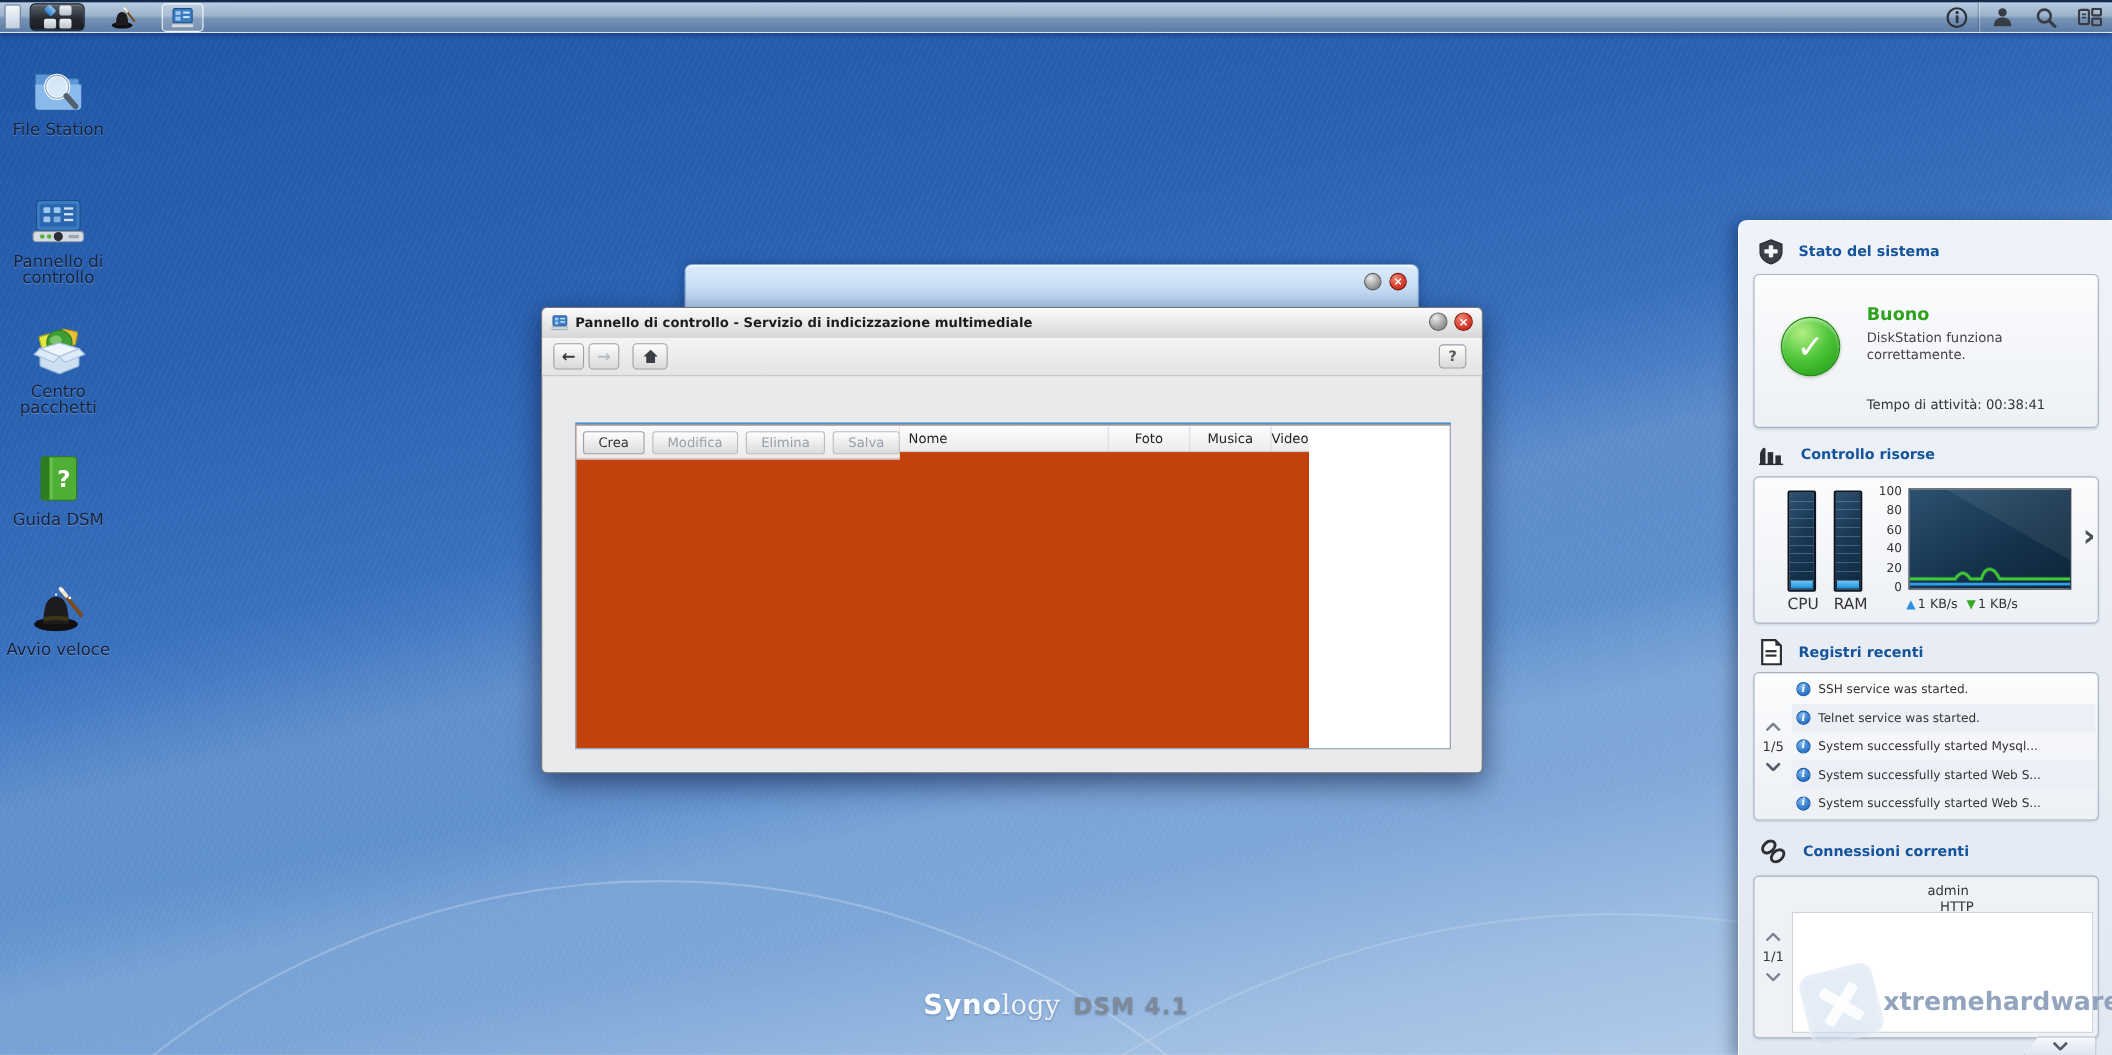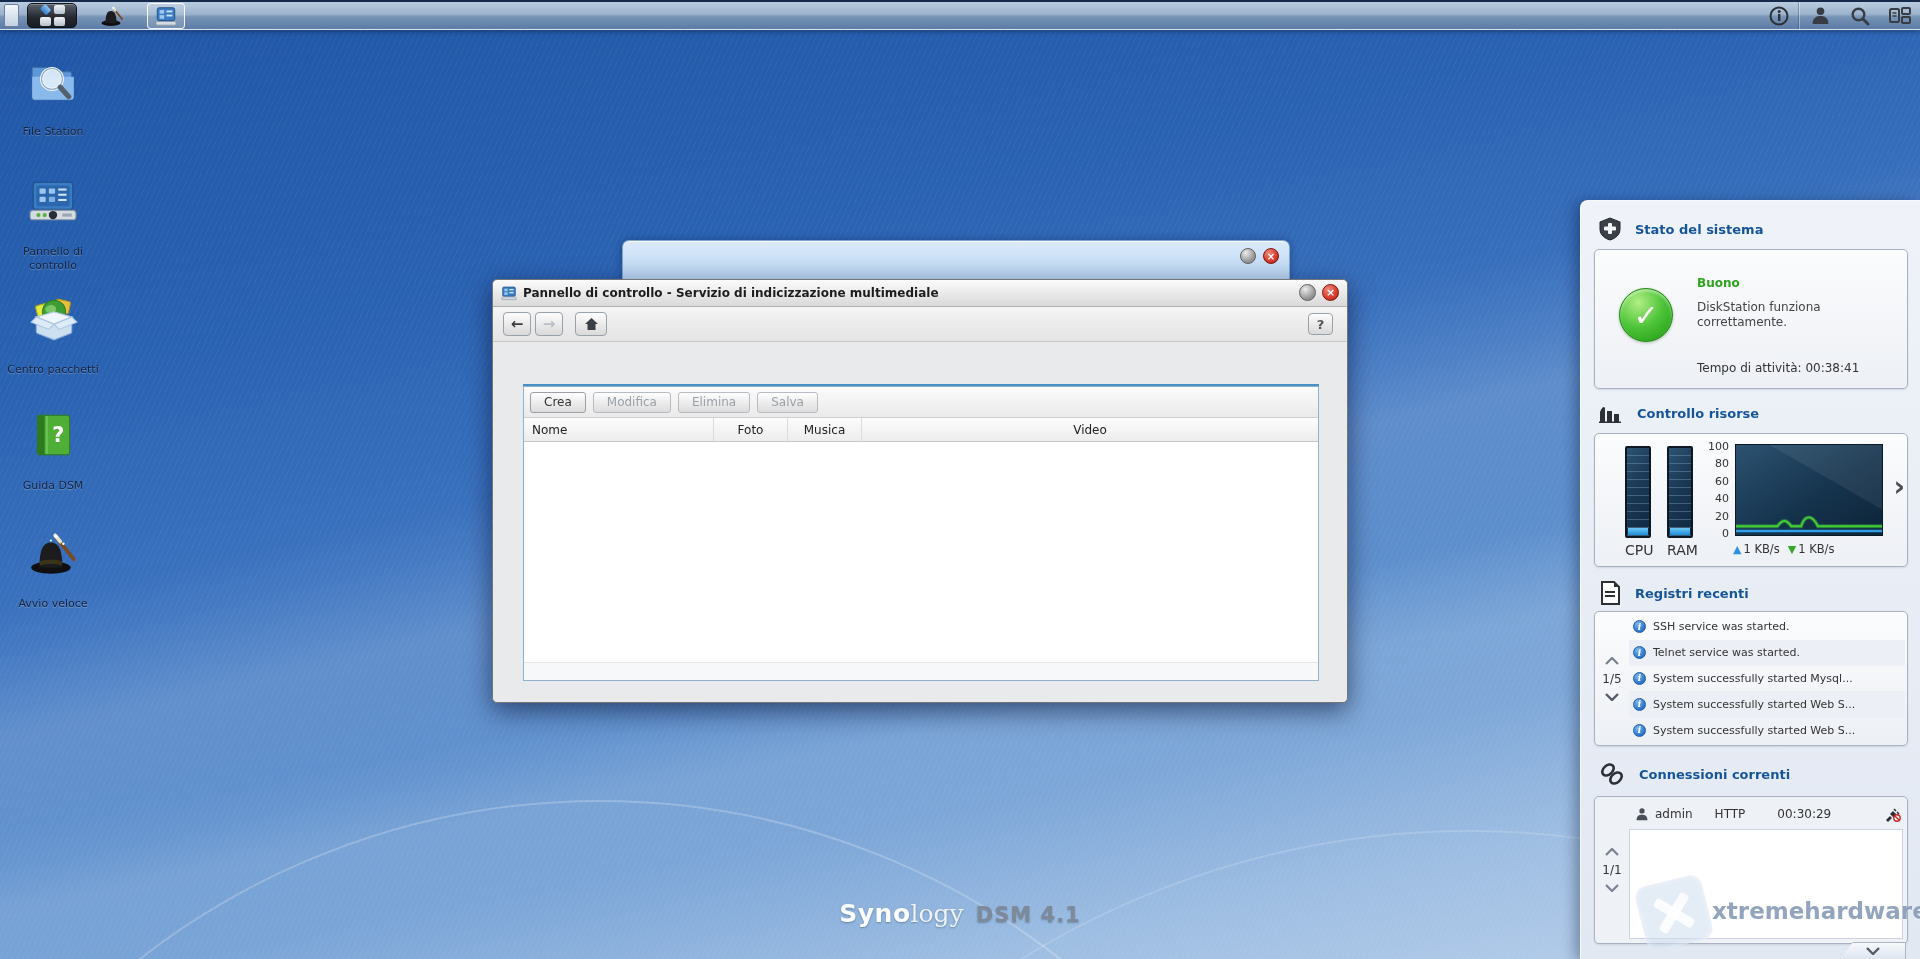--- a/index.html
+++ b/index.html
@@ -38,21 +38,21 @@
     padding:0 7px; border-radius:4px; }
   .tb-task.active { border:1px solid rgba(255,255,255,0.9); background:rgba(255,255,255,0.14); }
   .tb-right { margin-left:auto; display:flex; align-items:center; height:100%; }
   .tb-ico { width:40px;height:100%;display:flex;align-items:center;justify-content:center; }
   .tb-group { display:flex;height:100%;border-left:1px solid rgba(255,255,255,0.35);
     box-shadow:-1px 0 0 rgba(40,60,90,0.35); }
 
   
   .dicon { position:absolute; left:0; width:106px; display:flex; flex-direction:column; align-items:center;
     z-index:2; cursor:default; }
-  .dicon .lbl { margin-top:19px; font-size:11px; line-height:14px; color:#16233c; text-align:center;
+  .dicon .lbl { margin-top:5px; font-size:15px; line-height:14px; color:#16233c; text-align:center;
     text-shadow:0 1px 1px rgba(255,255,255,0.28); }
 
   
   #bgwin { position:absolute; left:622px; top:240px; width:668px; height:42px; z-index:5;
     border:1px solid #7ea6cf; border-bottom:none; border-radius:7px 7px 0 0; overflow:hidden;
     background:linear-gradient(#dcebfb,#b4d2f1);
     box-shadow:inset 0 1px 0 rgba(255,255,255,0.85), 0 0 10px rgba(0,20,60,0.35); }
   #bgwin .bgtitle { position:absolute; left:40px; top:15px; font-size:27px; font-weight:bold;
     color:#1c5fa8; letter-spacing:0.5px; }
   #bgwin .winbtns { position:absolute; right:10px; top:7px; display:flex; gap:7px; }
@@ -82,21 +82,21 @@
 
   #dlg-body { position:absolute; left:0; right:0; top:63px; bottom:0; }
   #tabrow { position:absolute; left:30px; right:28px; top:13px; height:28px; }
   .tab { position:absolute; top:0; height:26px; border:1px solid #97a4b0; border-bottom:none;
     border-radius:4px 4px 0 0; background:linear-gradient(#fcfcfc,#e2e2e2);
     display:flex; align-items:center; justify-content:center; font-size:12px; color:#333; cursor:pointer; }
   .tab.active { border-color:#4a90c8; background:linear-gradient(#ffffff,#eef6fd); color:#0e5fae;
     font-weight:bold; height:28px; z-index:2; }
   #tabline { position:absolute; left:30px; right:28px; top:41px; height:2px; background:#4a90c8; }
   #tablewrap { position:absolute; left:30px; right:28px; top:43px; bottom:21px;
-    border:1px solid #8fb0cf; background:#c2410c; display:flex; flex-direction:column; }
+    border:1px solid #8fb0cf; background:#c2410c; display:flex; flex-direction:row; }
   #btnstrip { height:31px; background:linear-gradient(#fbfbfb,#eaeaea); border-bottom:1px solid #cfcfcf;
     display:flex; align-items:center; padding-left:6px; gap:7px; }
   .tbtn { height:21px; padding:0 13px; border:1px solid #9aa0a6; border-radius:3px;
     background:linear-gradient(#fefefe,#dcdcdc); font-size:12px; color:#333; display:flex; align-items:center; cursor:pointer; }
   .tbtn.disabled { color:#9ba1a9; border-color:#b7bcc2; cursor:default; }
   #headrow { height:24px; background:linear-gradient(#fdfdfd,#ececec); border-bottom:1px solid #c9c9c9;
     display:flex; font-size:12px; color:#222; }
   .hcell { display:flex; align-items:center; padding-left:8px; border-right:1px solid #d8dde2; cursor:pointer; }
   .c-nome{width:190px;} .c-cart{width:380px;} .c-foto{width:74px;justify-content:center;padding-left:0;}
   .c-mus{width:74px;justify-content:center;padding-left:0;} .c-vid{flex:1;justify-content:center;padding-left:0;border-right:none;}
@@ -112,21 +112,21 @@
     font-size:13px; font-weight:bold; color:#15549a; }
   .wpanel { position:absolute; left:13px; width:314px; border:1px solid #a9b2c0; border-radius:5px;
     background:linear-gradient(#fbfcfd,#edf0f5); box-shadow:0 1px 2px rgba(20,40,80,0.12); }
 
   
   #chk { position:absolute; left:24px; top:38px; width:54px; height:54px; border-radius:50%;
     background:radial-gradient(circle at 35% 26%,#b2ef85,#4ec43a 48%,#1b980f);
     border:1px solid #22860f; color:#fff; font-size:30px; font-weight:bold;
     display:flex; align-items:center; justify-content:center;
     box-shadow:inset 0 2px 3px rgba(255,255,255,0.5), 0 1px 3px rgba(0,60,0,0.3); }
-  .st-status { position:absolute; left:102px; top:26px; font-size:12px; font-weight:bold; color:#2fa31d; }
+  .st-status { position:absolute; left:102px; top:26px; font-size:16px; font-weight:bold; color:#2fa31d; }
   .st-desc { position:absolute; left:102px; top:50px; width:190px; font-size:12px; line-height:15px; color:#444; }
   .st-uptime { position:absolute; left:102px; bottom:13px; font-size:12px; color:#333; }
 
   
   .gauge { position:absolute; top:12px; width:26px; height:92px; border:2px solid #0e1824; border-radius:2px;
     background:repeating-linear-gradient(180deg, rgba(125,165,195,0) 0 7px, rgba(125,165,195,0.4) 7px 8px),
                linear-gradient(125deg,#2e5374 0%,#1b3854 45%,#0f2840 100%); }
   .gauge .fill { position:absolute; left:1px; right:1px; bottom:1px; height:7px;
     background:linear-gradient(#6cc8f5,#1f8cd8); }
   .glabel { position:absolute; top:108px; width:26px; text-align:center; font-size:14px; color:#333; }
@@ -148,21 +148,21 @@
   .log-row { flex:1; display:flex; align-items:center; gap:7px; padding:0 4px; font-size:11px; color:#333;
     white-space:nowrap; overflow:hidden; }
   .log-row:nth-child(even) { background:#eceff5; }
   .ii { width:13px; height:13px; min-width:13px; border-radius:50%; color:#fff; font-size:9px; font-weight:bold;
     font-family:"DejaVu Serif","Liberation Serif",serif; font-style:italic;
     background:radial-gradient(circle at 35% 28%,#7cb7f0,#2a72c8 72%); border:1px solid #1c5ca8;
     display:flex; align-items:center; justify-content:center; }
 
   
   #connrow { position:absolute; left:40px; right:6px; top:6px; height:22px; display:flex; align-items:center;
-    font-size:12px; color:#333; }
+    font-size:12px; color:#333;flex-direction:column; }
   #connrow .u { margin-left:6px; } #connrow .p { margin-left:22px; } #connrow .d { margin-left:32px; }
   #connrow .kill { margin-left:auto; cursor:pointer; }
   #connwhite { position:absolute; left:34px; right:4px; top:32px; bottom:4px; background:#fff;
     border:1px solid #ccd3dd; }
   #collapse-tab { position:absolute; right:14px; bottom:0; width:66px; height:17px; z-index:26;
     background:linear-gradient(#f6f9fc,#dde5ef); border:1px solid #a9b4c4; border-bottom:none;
     clip-path:polygon(20% 0,100% 0,100% 100%,0 100%); display:flex; align-items:center; justify-content:center; cursor:pointer; }
 
   
   #watermark { position:absolute; left:1640px; top:872px; z-index:25; pointer-events:none; }

